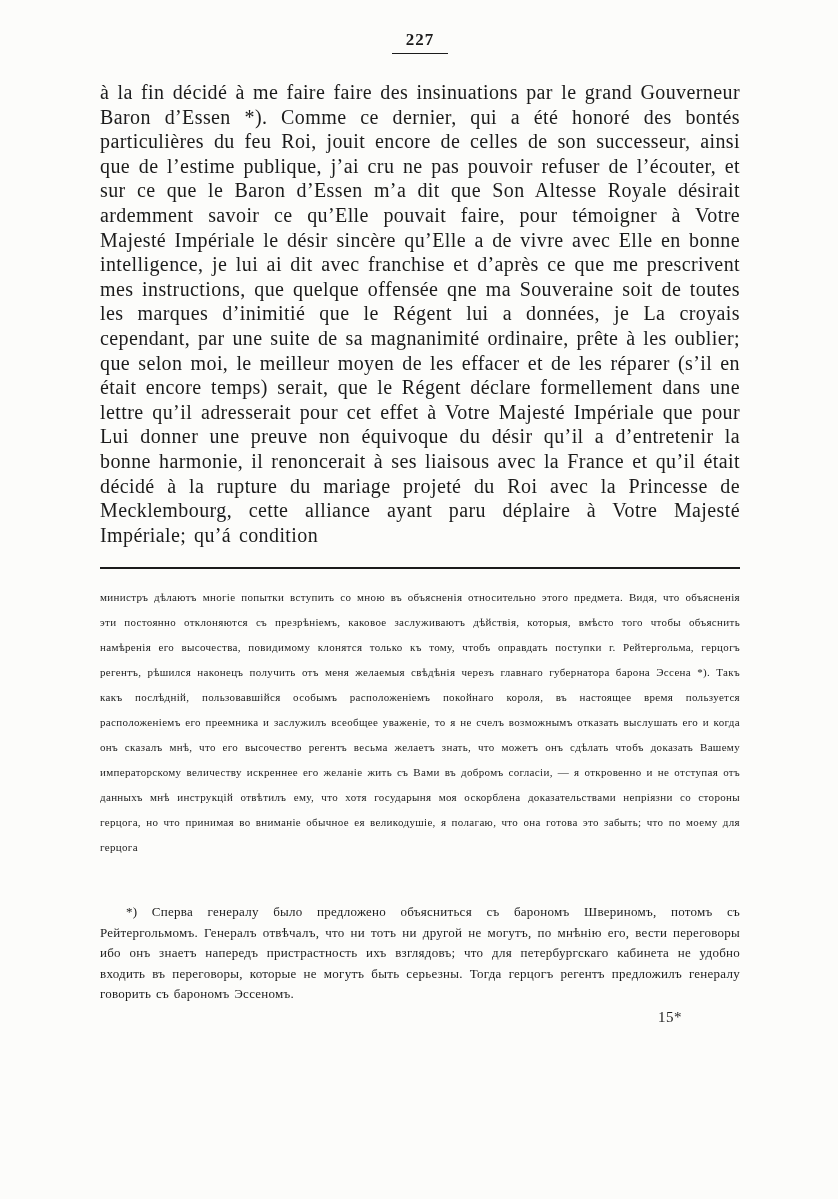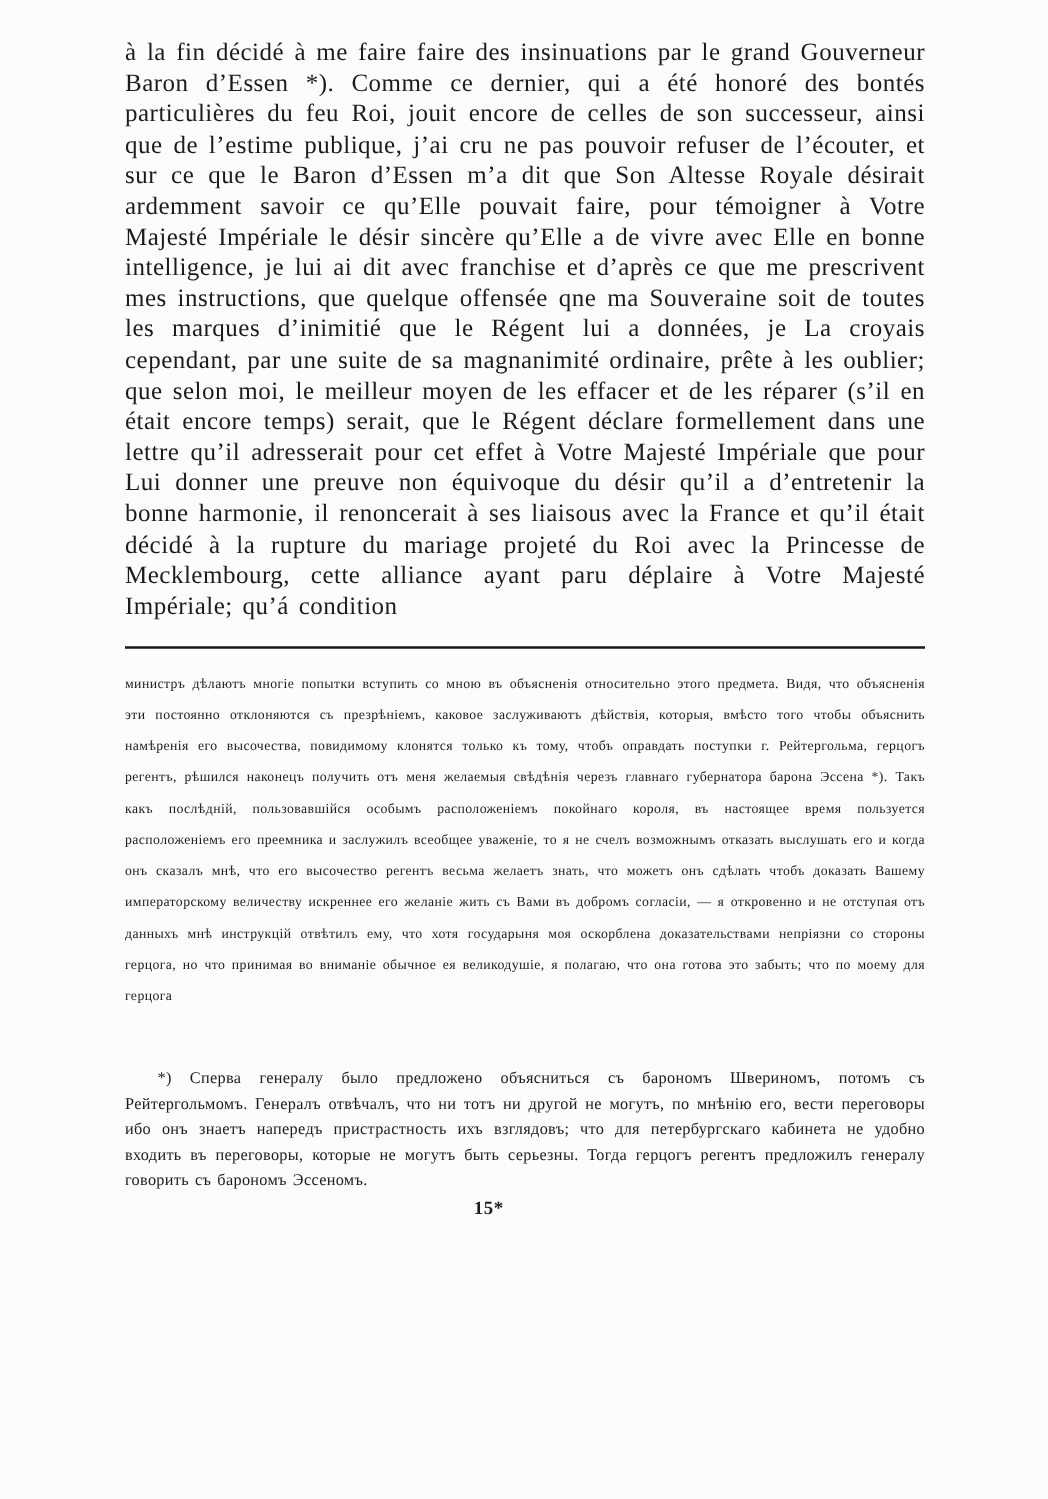--- a/index.html
+++ b/index.html
@@ -55,33 +55,36 @@
   .footnote {
     font-size: 13px;
     line-height: 20.5px;
     text-align: justify;
     letter-spacing: 0.02em;
     word-spacing: 0.1em;
     text-indent: 26px;
     margin: 42px 0 0 0;
   }
   .signature-mark {
-    text-align: center;
+    text-align: right;
     font-size: 15px;
-    font-weight: bold;
+    font-weight: normal;
     padding-right: 58px;
     margin-top: 4px;
     letter-spacing: 0.5px;
   }
 </style>
 </head>
 <body>
 
 <div class="page">
 
+  <header class="page-header">
+    <span class="page-number">227</span>
+  </header>
 
   <p class="main-text">à la fin décidé à me faire faire des insinuations par le grand Gouverneur Baron d’Essen *). Comme ce dernier, qui a été honoré des bontés particulières du feu Roi, jouit encore de celles de son successeur, ainsi que de l’estime publique, j’ai cru ne pas pouvoir refuser de l’écouter, et sur ce que le Baron d’Essen m’a dit que Son Altesse Royale désirait ardemment savoir ce qu’Elle pouvait faire, pour témoigner à Votre Majesté Impériale le désir sincère qu’Elle a de vivre avec Elle en bonne intelligence, je lui ai dit avec franchise et d’après ce que me prescrivent mes instructions, que quelque offensée qne ma Souveraine soit de toutes les marques d’inimitié que le Régent lui a données, je La croyais cependant, par une suite de sa magnanimité ordinaire, prête à les oublier; que selon moi, le meilleur moyen de les effacer et de les réparer (s’il en était encore temps) serait, que le Régent déclare formellement dans une lettre qu’il adresserait pour cet effet à Votre Majesté Impériale que pour Lui donner une preuve non équivoque du désir qu’il a d’entretenir la bonne harmonie, il renoncerait à ses liaisous avec la France et qu’il était décidé à la rupture du mariage projeté du Roi avec la Princesse de Mecklembourg, cette alliance ayant paru déplaire à Votre Majesté Impériale; qu’á condition</p>
 
   <hr class="section-divider">
 
   <p class="translation-text">министръ дѣлаютъ многіе попытки вступить со мною въ объясненія относительно этого предмета. Видя, что объясненія эти постоянно отклоняются съ презрѣніемъ, каковое заслуживаютъ дѣйствія, которыя, вмѣсто того чтобы объяснить намѣренія его высочества, повидимому клонятся только къ тому, чтобъ оправдать поступки г. Рейтергольма, герцогъ регентъ, рѣшился наконецъ получить отъ меня желаемыя свѣдѣнія черезъ главнаго губернатора барона Эссена *). Такъ какъ послѣдній, пользовавшійся особымъ расположеніемъ покойнаго короля, въ настоящее время пользуется расположеніемъ его преемника и заслужилъ всеобщее уваженіе, то я не счелъ возможнымъ отказать выслушать его и когда онъ сказалъ мнѣ, что его высочество регентъ весьма желаетъ знать, что можетъ онъ сдѣлать чтобъ доказать Вашему императорскому величеству искреннее его желаніе жить съ Вами въ добромъ согласіи, — я откровенно и не отступая отъ данныхъ мнѣ инструкцій отвѣтилъ ему, что хотя государыня моя оскорблена доказательствами непріязни со стороны герцога, но что принимая во вниманіе обычное ея великодушіе, я полагаю, что она готова это забыть; что по моему для герцога</p>
 
   <p class="footnote">*) Сперва генералу было предложено объясниться съ барономъ Швериномъ, потомъ съ Рейтергольмомъ. Генералъ отвѣчалъ, что ни тотъ ни другой не могутъ, по мнѣнію его, вести переговоры ибо онъ знаетъ напередъ пристрастность ихъ взглядовъ; что для петербургскаго кабинета не удобно входить въ переговоры, которые не могутъ быть серьезны. Тогда герцогъ регентъ предложилъ генералу говорить съ барономъ Эссеномъ.</p>
 
   <div class="signature-mark">15*</div>

